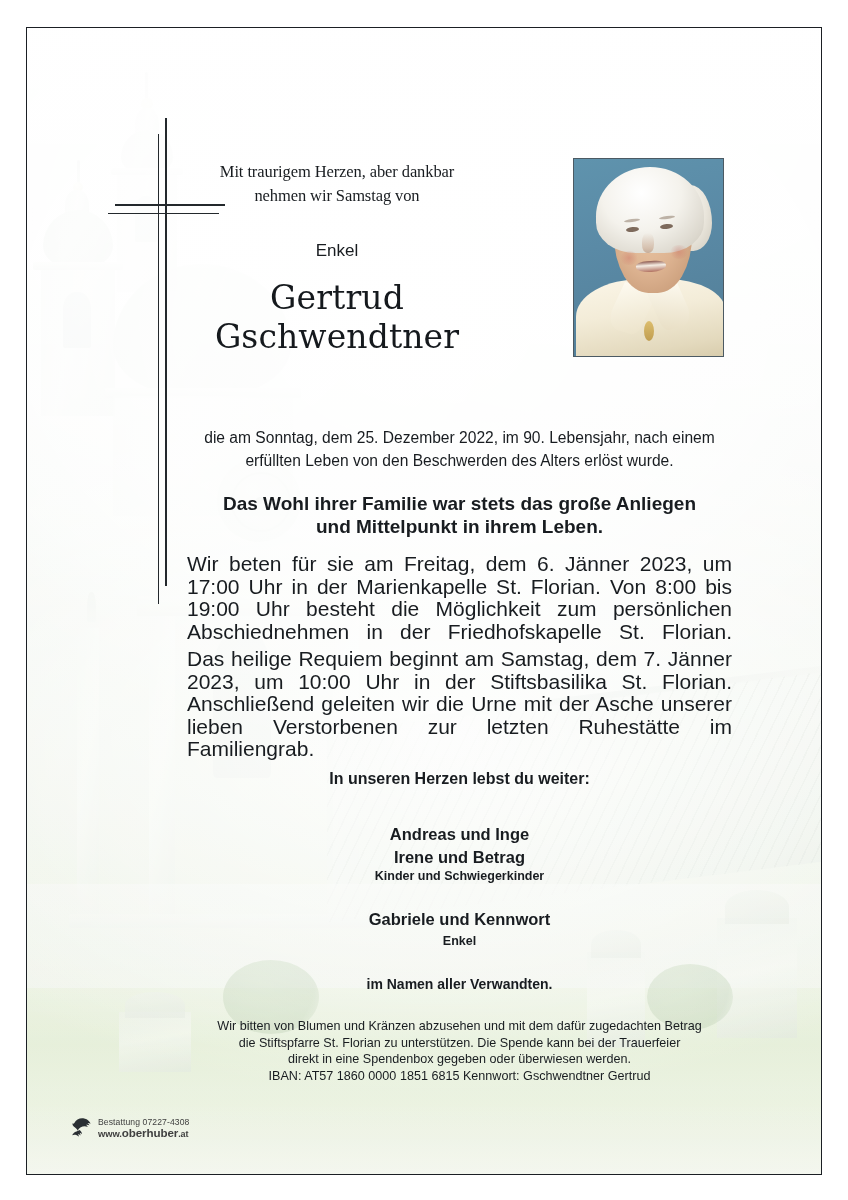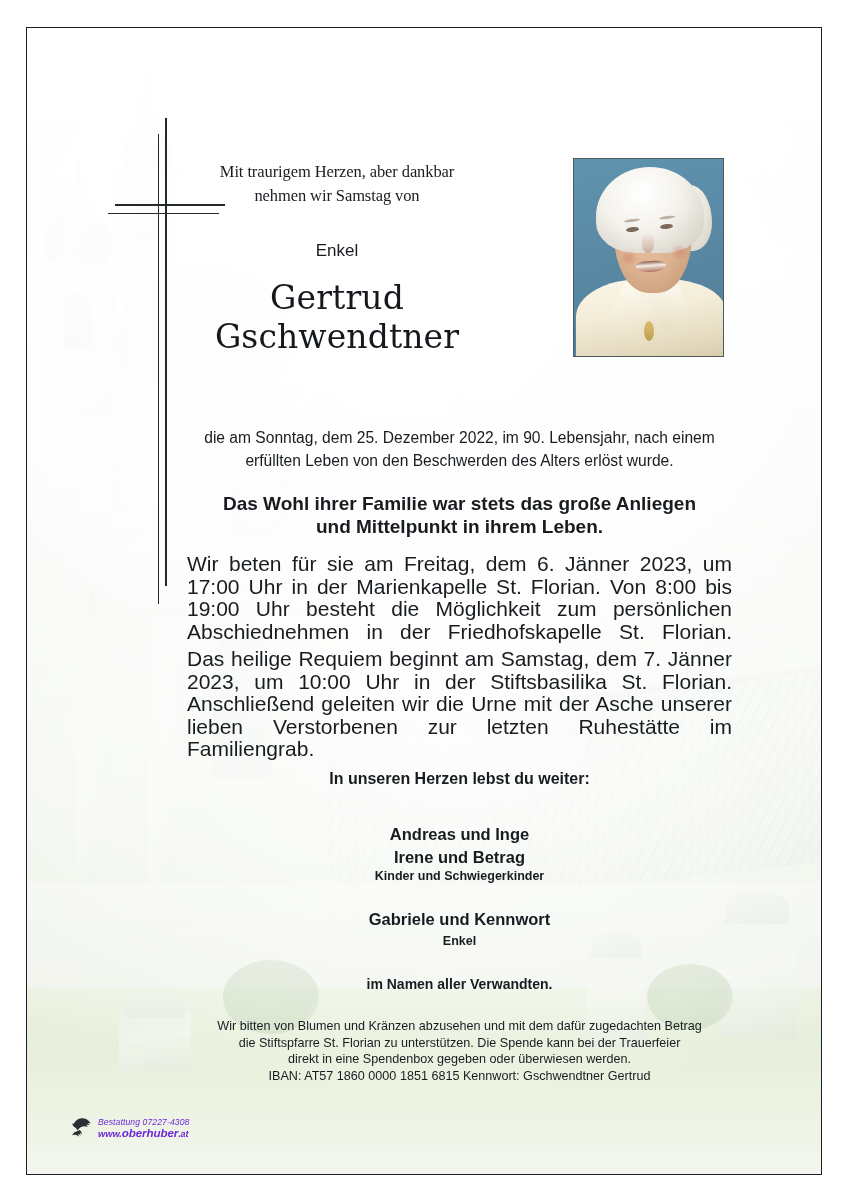--- a/index.html
+++ b/index.html
@@ -338,21 +338,21 @@
     left:150px; top:990px; width:565px;
     font-size:12.6px; line-height:16.6px;
   }
 
   
   #logo {
     position:absolute; left:44px; top:1088px;
     display:flex; align-items:center; gap:4px;
   }
   #logo-mark { width:23px; height:26px; flex:0 0 auto; }
-  #logo-text { line-height:1.06; color:#6d28d9;font-style:italic; }
+  #logo-text { line-height:1.06; color:#404040; }
   #logo-line1 { font-size:8.6px; letter-spacing:0.1px; }
   #logo-line2 { font-size:11.6px; font-weight:bold; letter-spacing:-0.1px; }
   #logo-line2 .tld { font-size:9px; font-weight:bold; }
   #logo-line2 .www { font-size:9.4px; font-weight:bold; }
 </style>
 </head>
 <body>
 
 <div id="page">
   <div id="card">

